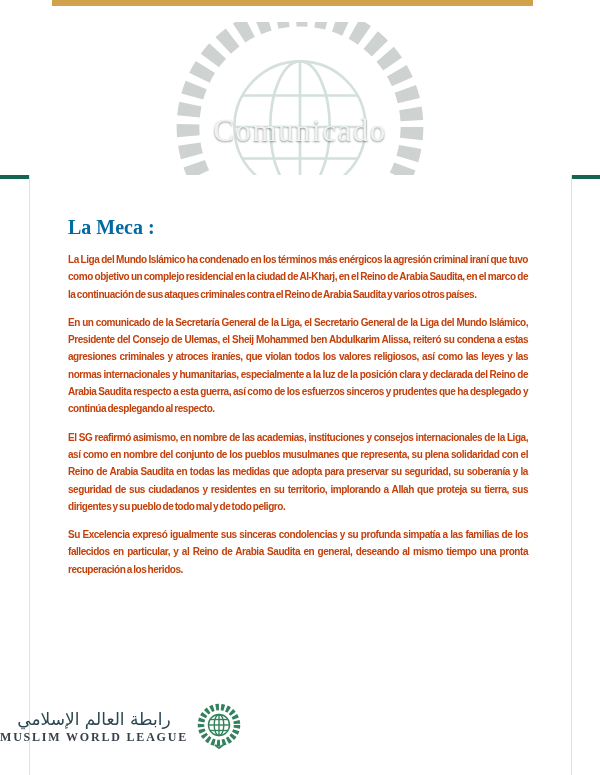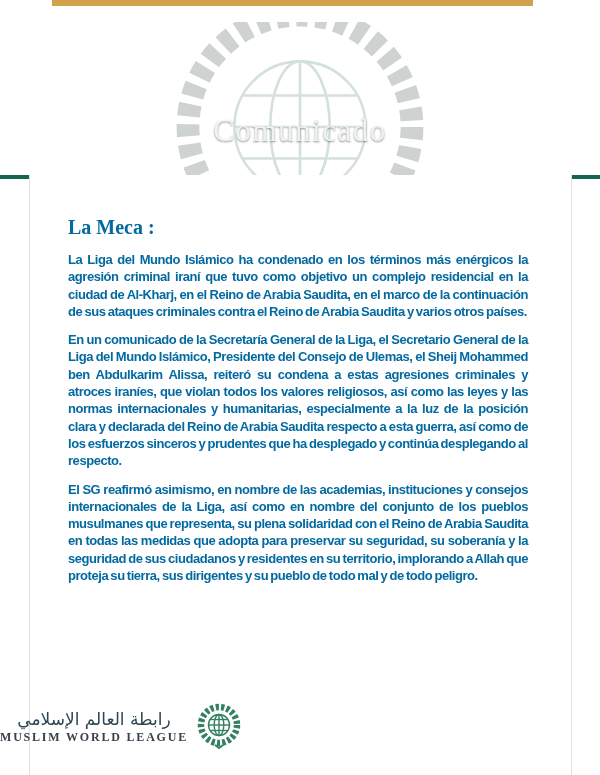--- a/index.html
+++ b/index.html
@@ -53,24 +53,24 @@
     font-family:"Liberation Serif",serif;
     font-weight:700;
     font-size:20px;line-height:24px;
     color:#0369a1;
   }
   .text-block p{
     margin:0 0 11px 0;
     text-align:justify;
     font-family:"Liberation Sans",sans-serif;
     font-weight:700;
-    font-size:13px;line-height:17.3px;
+    font-size:10px;line-height:17.3px;
     letter-spacing:-0.45px;
     word-spacing:-1px;
-    color:#0369a1;
+    color:#c2410c;
   }
 
   
   .footer-logo{
     position:absolute;left:0;top:701px;width:100%;
     display:flex;justify-content:flex-start;align-items:center;gap:9px;
   }
   .wordmarks{display:flex;flex-direction:column;align-items:center;}
   .arabic-wordmark{
     font-family:"DejaVu Sans",sans-serif;
@@ -113,20 +113,21 @@
     <div class="header-title">Comunicado</div>
   </div>
 
   <div class="content-frame"></div>
 
   <div class="text-block">
     <h2 class="location-heading">La Meca :</h2>
     <p>La Liga del Mundo Islámico ha condenado en los términos más enérgicos la agresión criminal iraní que tuvo como objetivo un complejo residencial en la ciudad de Al-Kharj, en el Reino de Arabia Saudita, en el marco de la continuación de sus ataques criminales contra el Reino de Arabia Saudita y varios otros países.</p>
     <p>En un comunicado de la Secretaría General de la Liga, el Secretario General de la Liga del Mundo Islámico, Presidente del Consejo de Ulemas, el Sheij Mohammed ben Abdulkarim Alissa, reiteró su condena a estas agresiones criminales y atroces iraníes, que violan todos los valores religiosos, así como las leyes y las normas internacionales y humanitarias, especialmente a la luz de la posición clara y declarada del Reino de Arabia Saudita respecto a esta guerra, así como de los esfuerzos sinceros y prudentes que ha desplegado y continúa desplegando al respecto.</p>
     <p>El SG reafirmó asimismo, en nombre de las academias, instituciones y consejos internacionales de la Liga, así como en nombre del conjunto de los pueblos musulmanes que representa, su plena solidaridad con el Reino de Arabia Saudita en todas las medidas que adopta para preservar su seguridad, su soberanía y la seguridad de sus ciudadanos y residentes en su territorio, implorando a Allah que proteja su tierra, sus dirigentes y su pueblo de todo mal y de todo peligro.</p>
+    <p>Su Excelencia expresó igualmente sus sinceras condolencias y su profunda simpatía a las familias de los fallecidos en particular, y al Reino de Arabia Saudita en general, deseando al mismo tiempo una pronta recuperación a los heridos.</p>
   </div>
 
   <div class="footer-logo">
     <div class="wordmarks">
       <div class="arabic-wordmark">رابطة العالم الإسلامي</div>
       <div class="org-wordmark">MUSLIM WORLD LEAGUE</div>
     </div>
     <svg width="44" height="48" viewBox="0 0 44 48">
 
       <circle cx="22" cy="24" r="18" fill="none" stroke="#33815e" stroke-width="6.5" stroke-dasharray="3.2 2.2"></circle>

